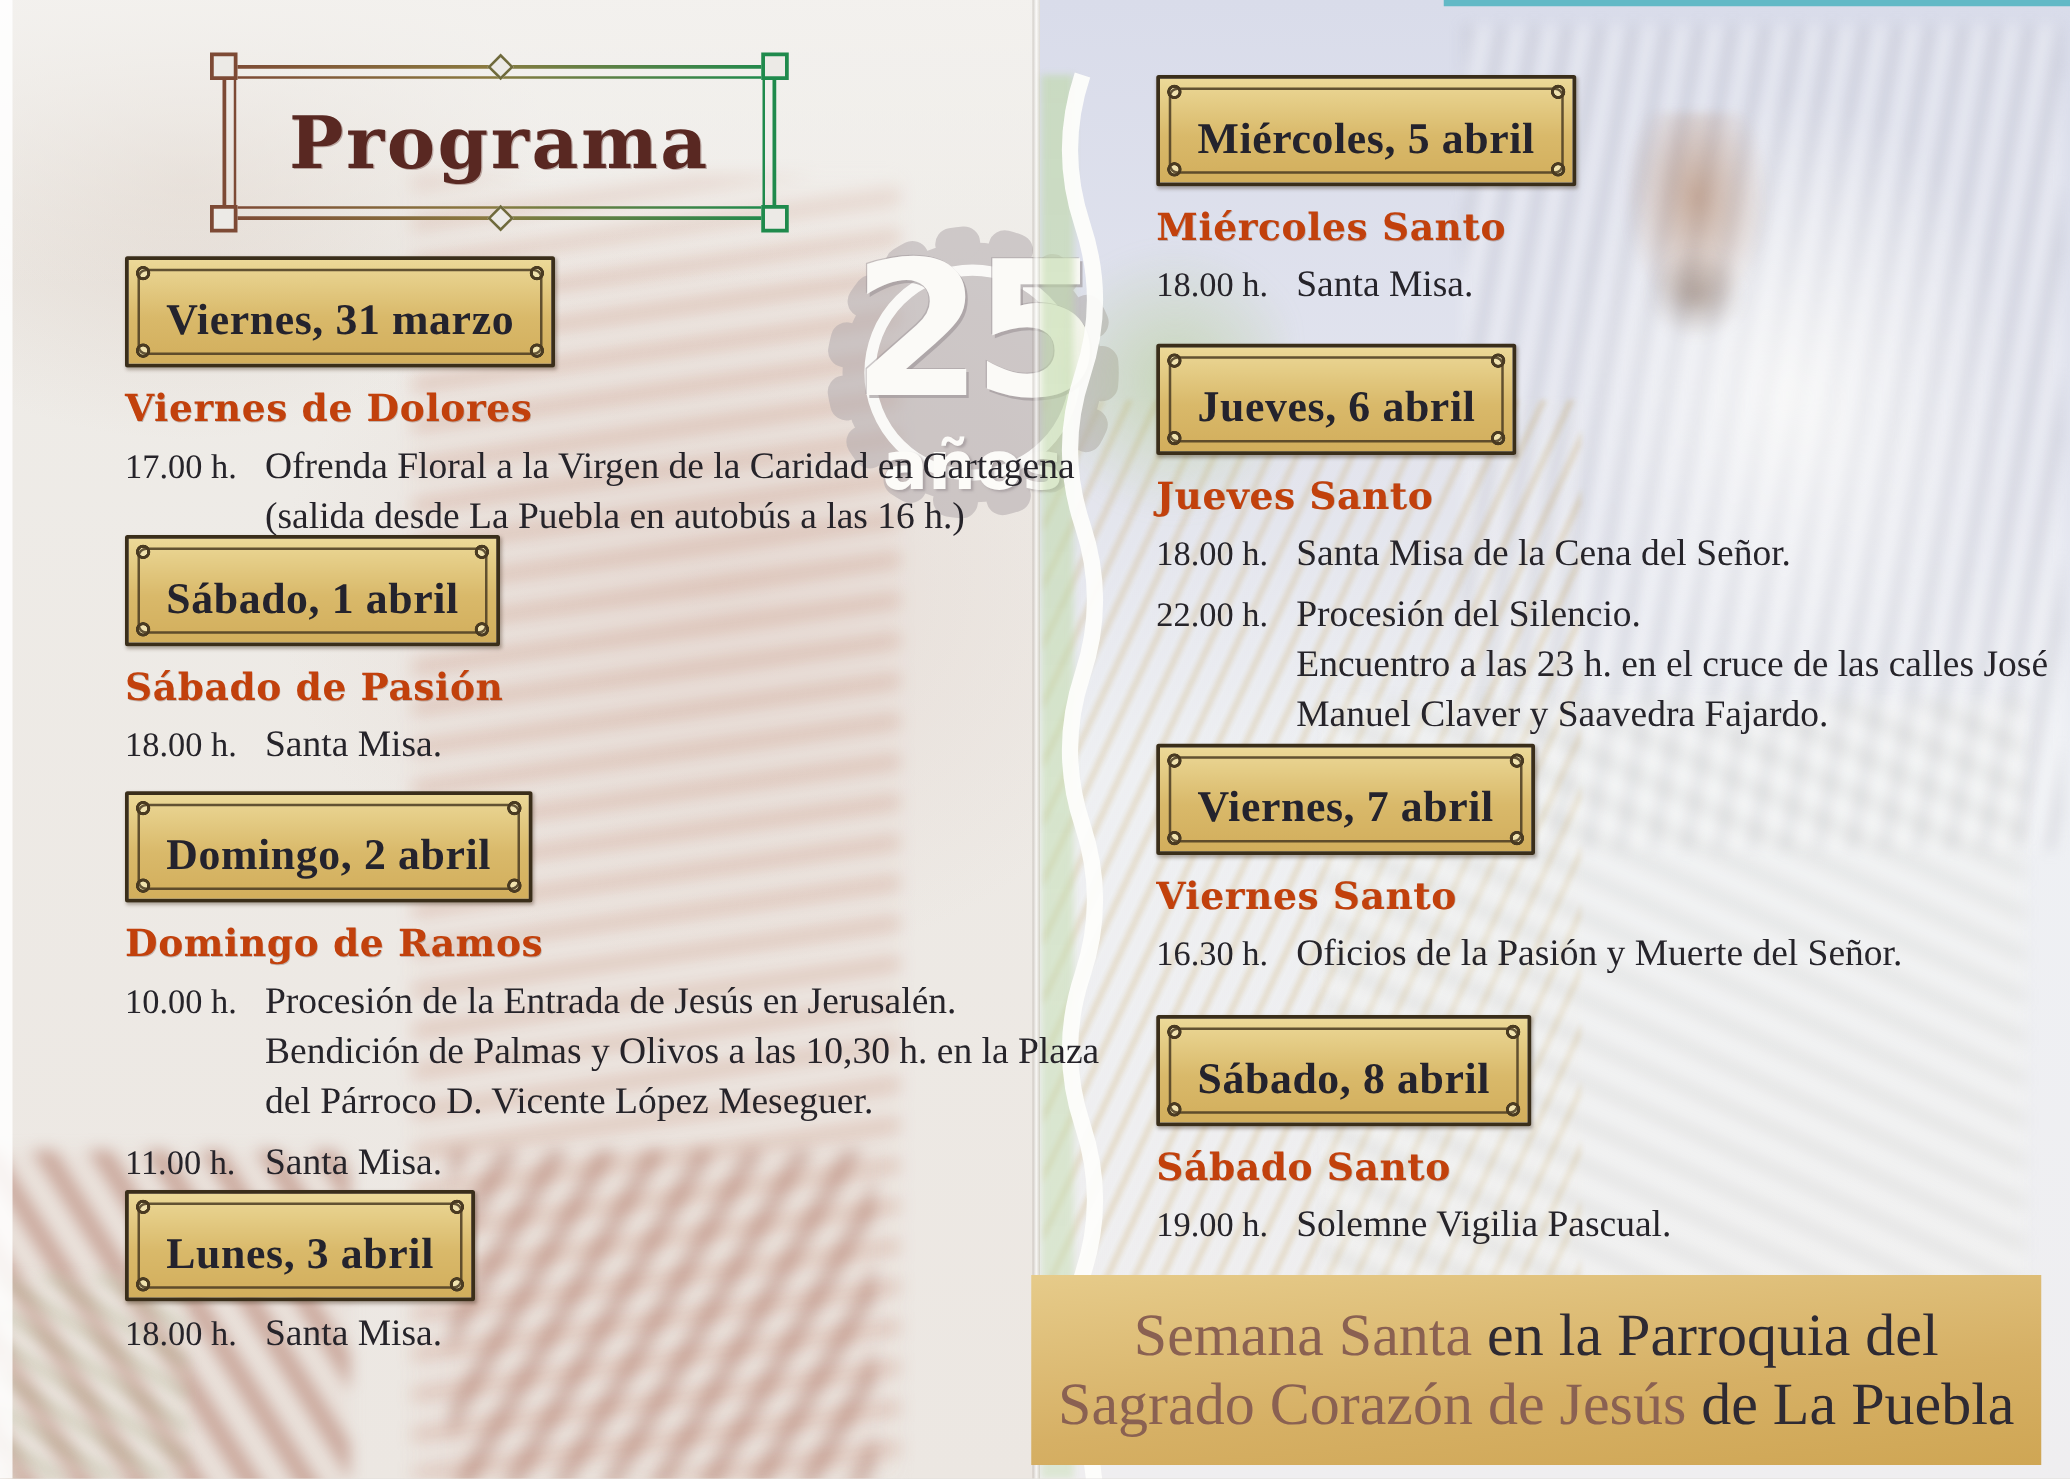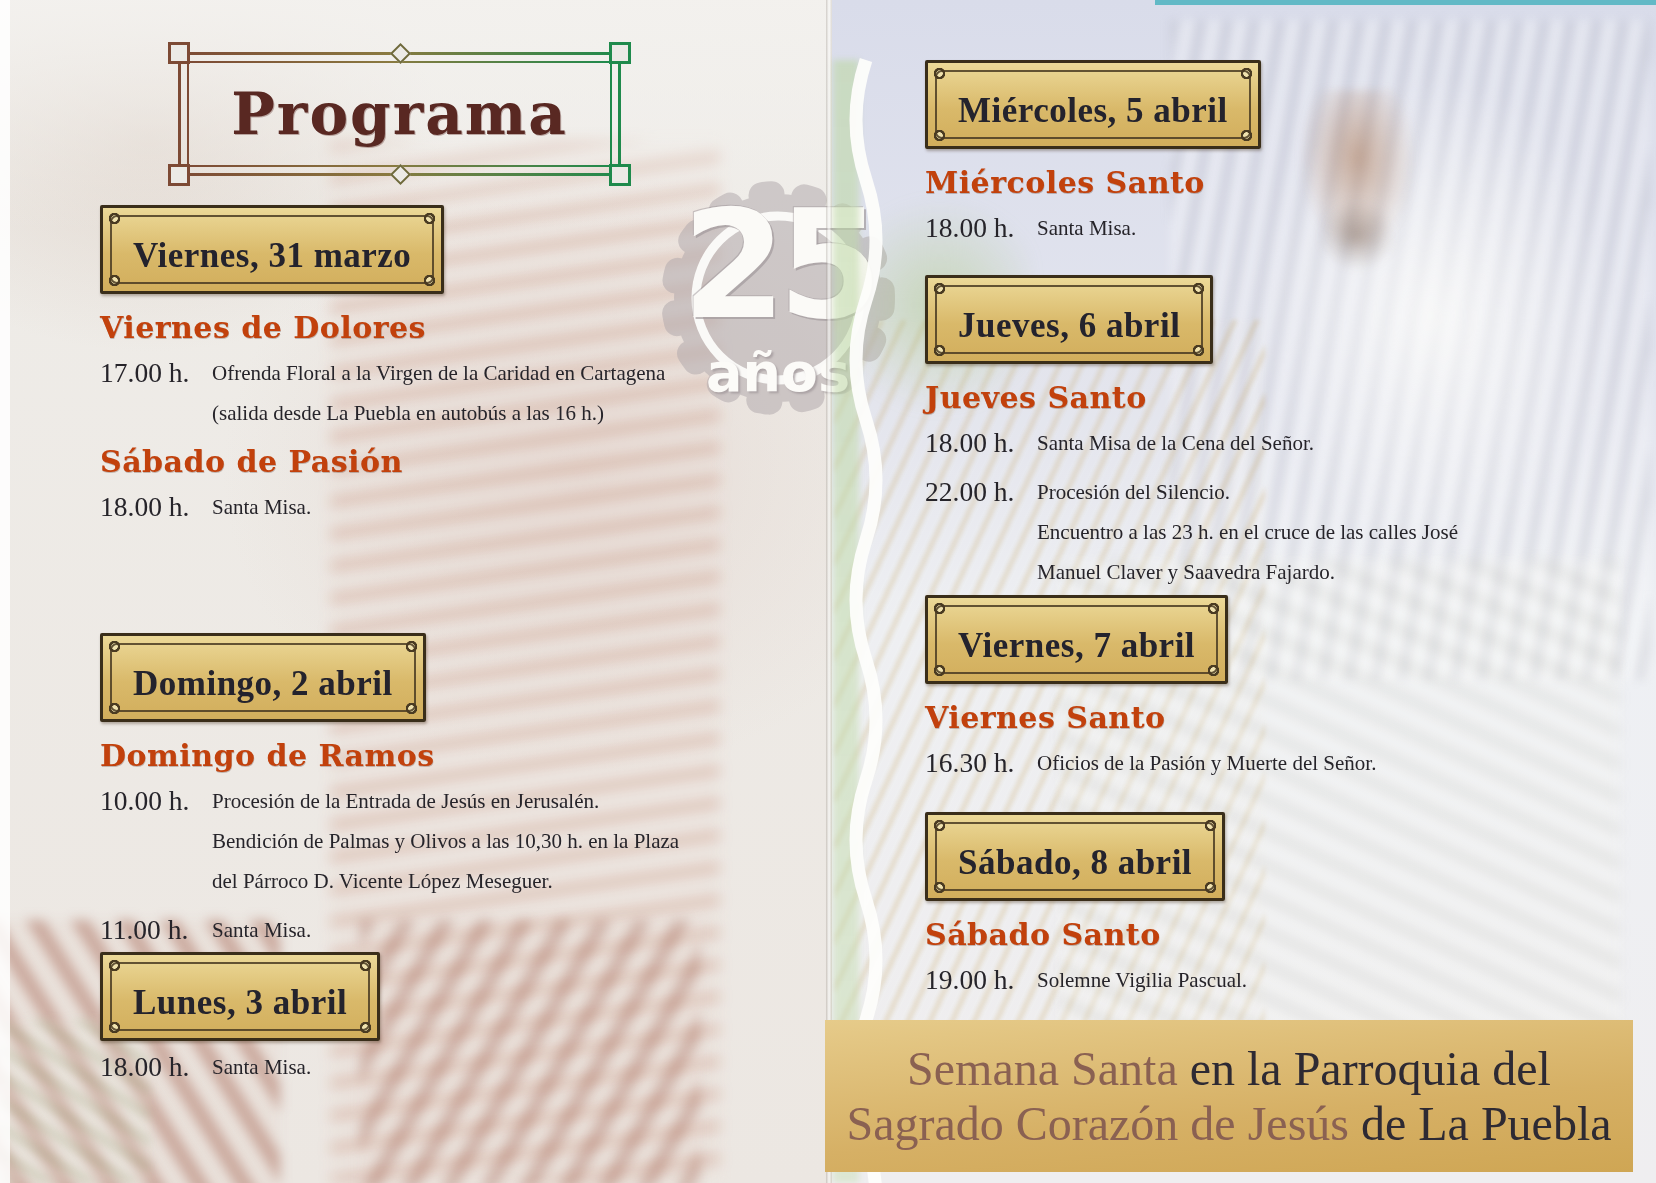--- a/index.html
+++ b/index.html
@@ -84,21 +84,21 @@
       radial-gradient(circle, #f0e2ae 0 3px, #4a3b22 3.5px 5.5px, rgba(0,0,0,0) 6px) no-repeat calc(100% - 5px) calc(100% - 4px) / 13px 13px,
       linear-gradient(180deg,#ecd998,#d9b96a 55%,#d2ae5c);}
   .plaque::before{content:"";position:absolute;inset:7px;border:2px solid rgba(74,59,34,.85);border-radius:7px;}
   .plaque-text{position:relative;font-weight:bold;font-size:35px;line-height:1.15;color:#24232d;letter-spacing:.5px;}
   .subtitle{margin:16px 0 8px;font-family:"DejaVu Serif",serif;font-weight:bold;font-size:30px;
     color:#c2410c;letter-spacing:.5px;text-shadow:.5px .5px 0 rgba(93,60,51,.3);}
   .events{margin-top:6px;}
   .event{display:flex;margin-bottom:9px;}
   .time{flex:none;width:112px;font-size:27.5px;line-height:40px;color:#26242a;font-family:Liberation Serif, serif;}
   .desc{flex:1;}
-  .dline{font-size:21px;line-height:40px;color:#26242a;white-space:nowrap;}
+  .dline{font-size:30px;line-height:40px;color:#26242a;white-space:nowrap;}
 
   
   .footer{position:absolute;left:825px;top:1020px;width:808px;height:152px;z-index:6;
     background:linear-gradient(175deg,#e6cb8a,#d6b065 60%,#cfa654);
     display:flex;flex-direction:column;align-items:center;justify-content:center;}
   .fline{font-size:48px;line-height:55px;color:#2e2a33;white-space:nowrap;}
   .fline .accent{color:#8a6152;}
 </style>
 </head>
 <body>
@@ -158,20 +158,23 @@
         <span class="time">17.00 h.</span>
         <div class="desc">
           <div class="dline">Ofrenda Floral a la Virgen de la Caridad en Cartagena</div>
           <div class="dline">(salida desde La Puebla en autobús a las 16 h.)</div>
         </div>
       </div>
     </div>
   </section>
 
   <section class="sec" style="left:100px;top:428px;">
+    <div class="plaque">
+      <span class="plaque-text">Sábado, 1 abril</span>
+    </div>
     <div class="subtitle">Sábado de Pasión</div>
     <div class="events">
       <div class="event">
         <span class="time">18.00 h.</span>
         <div class="desc">
           <div class="dline">Santa Misa.</div>
         </div>
       </div>
     </div>
   </section>

